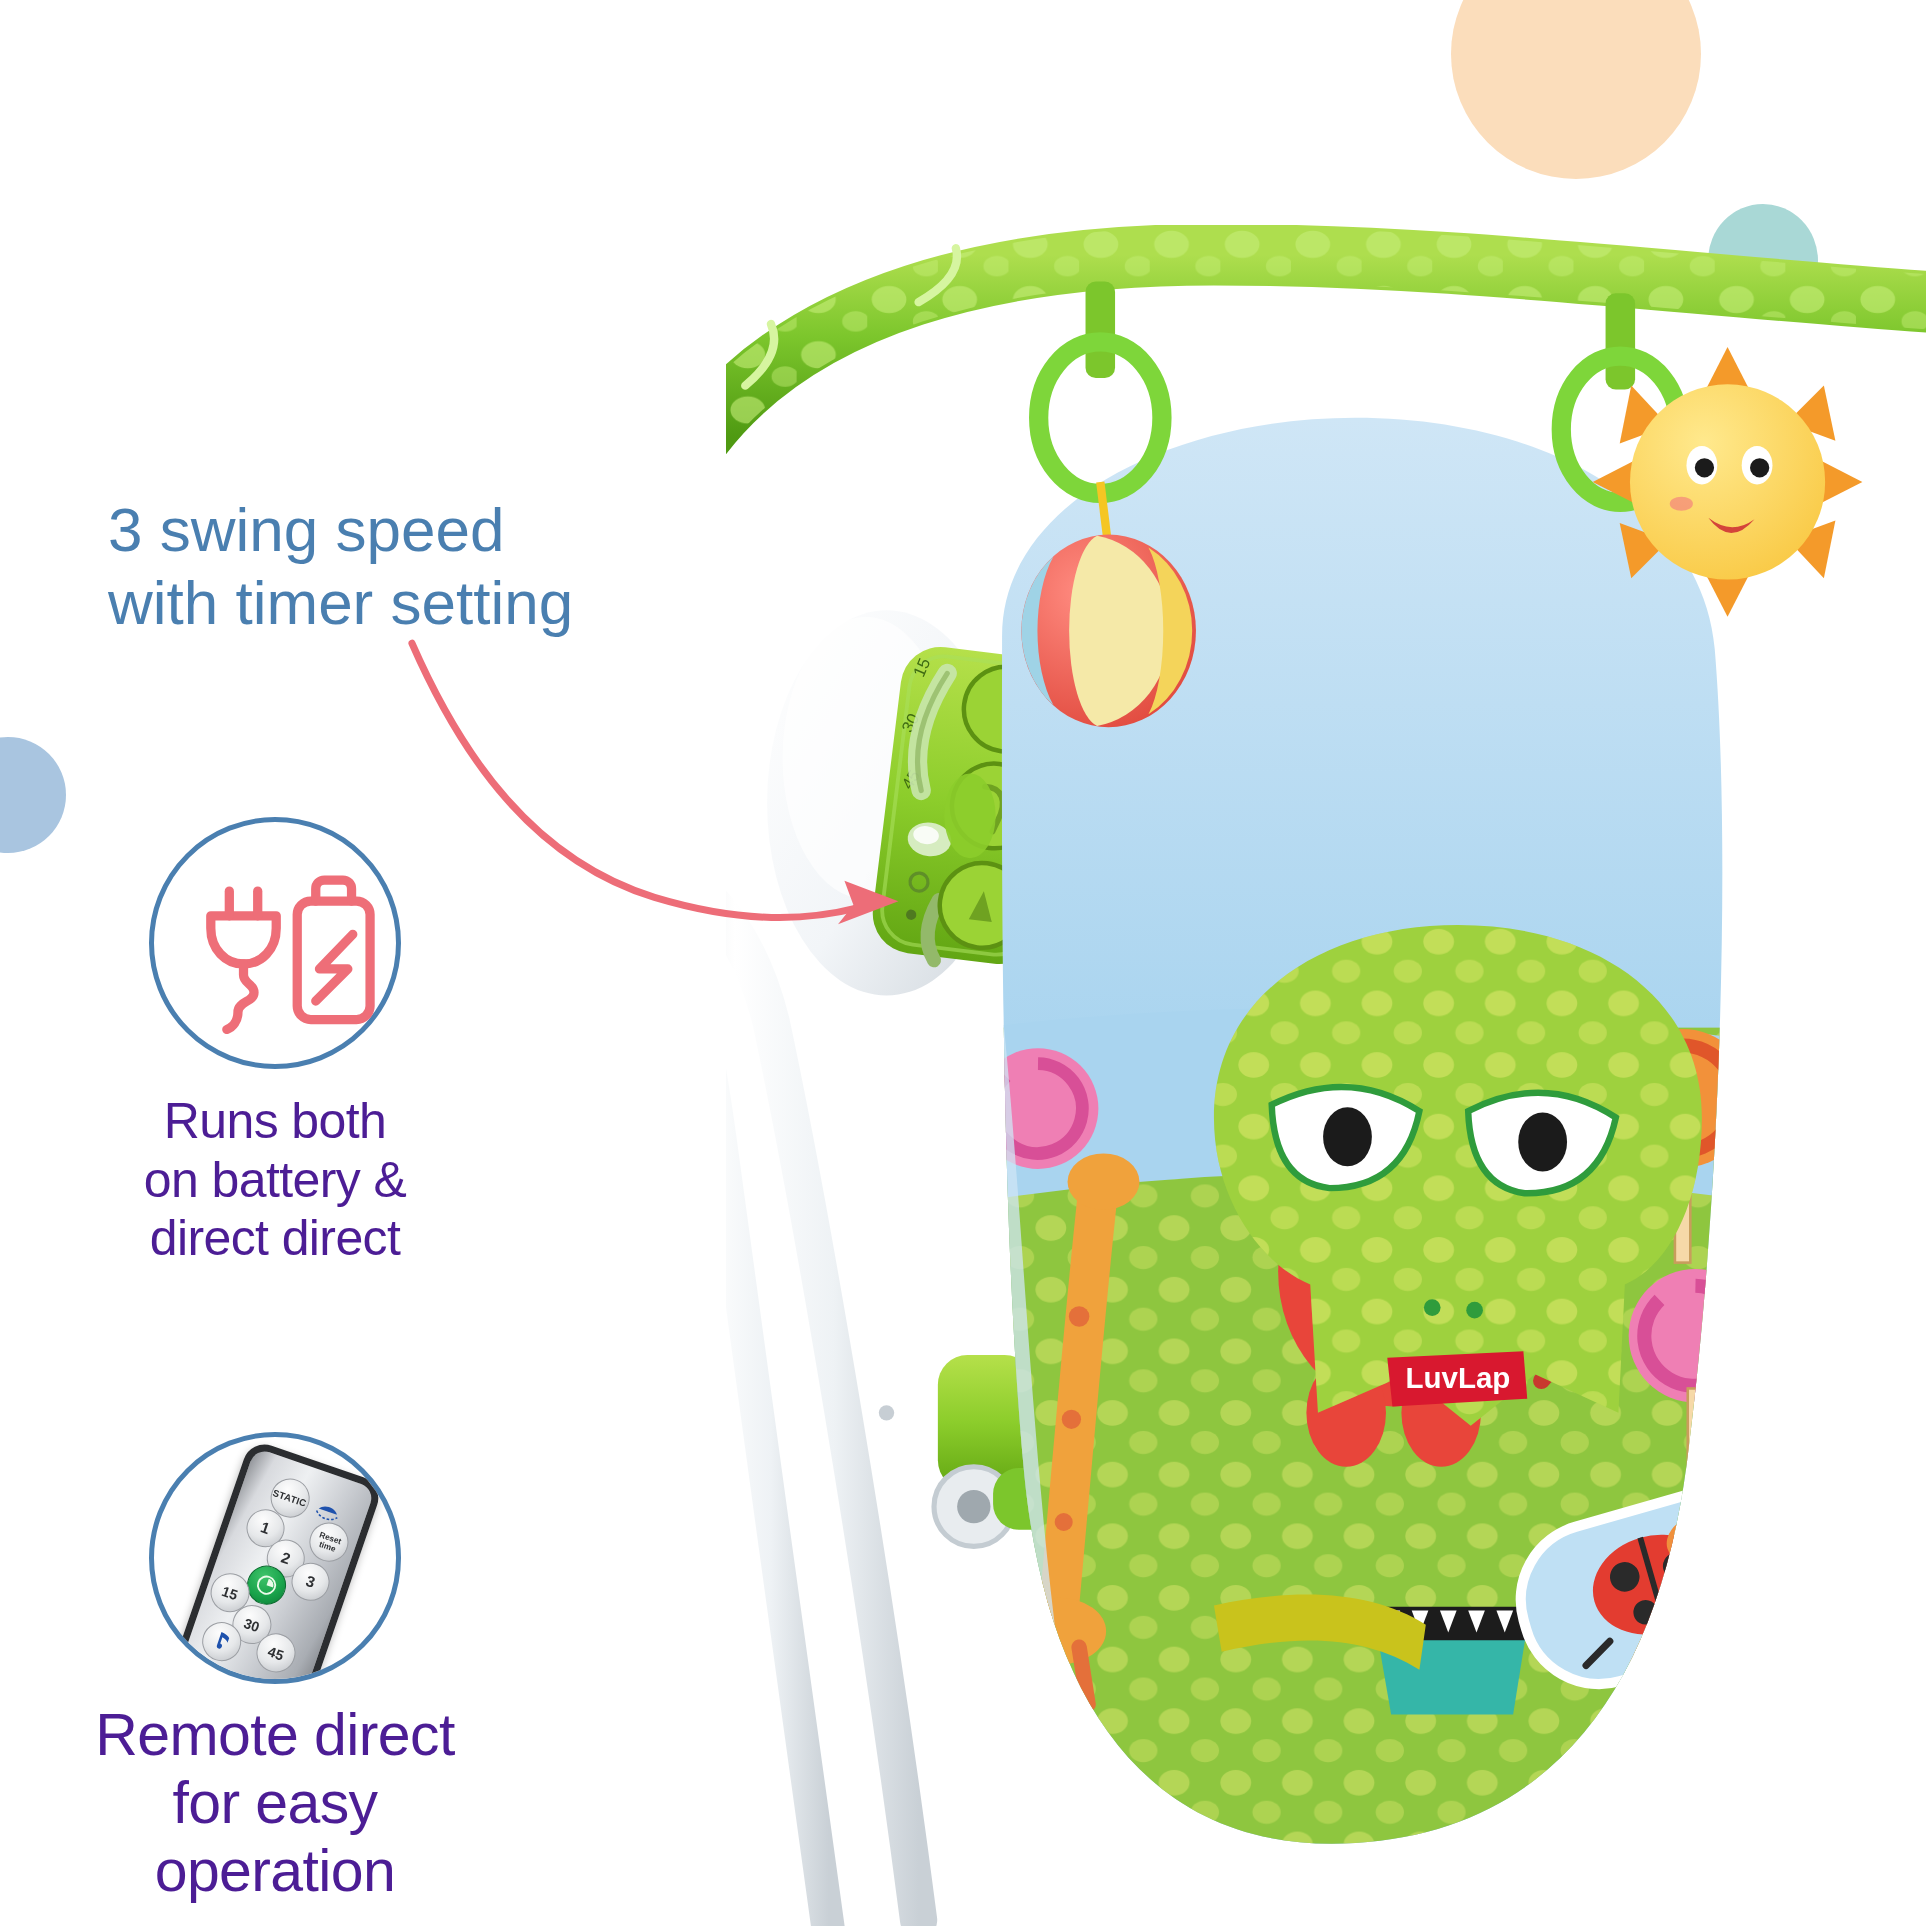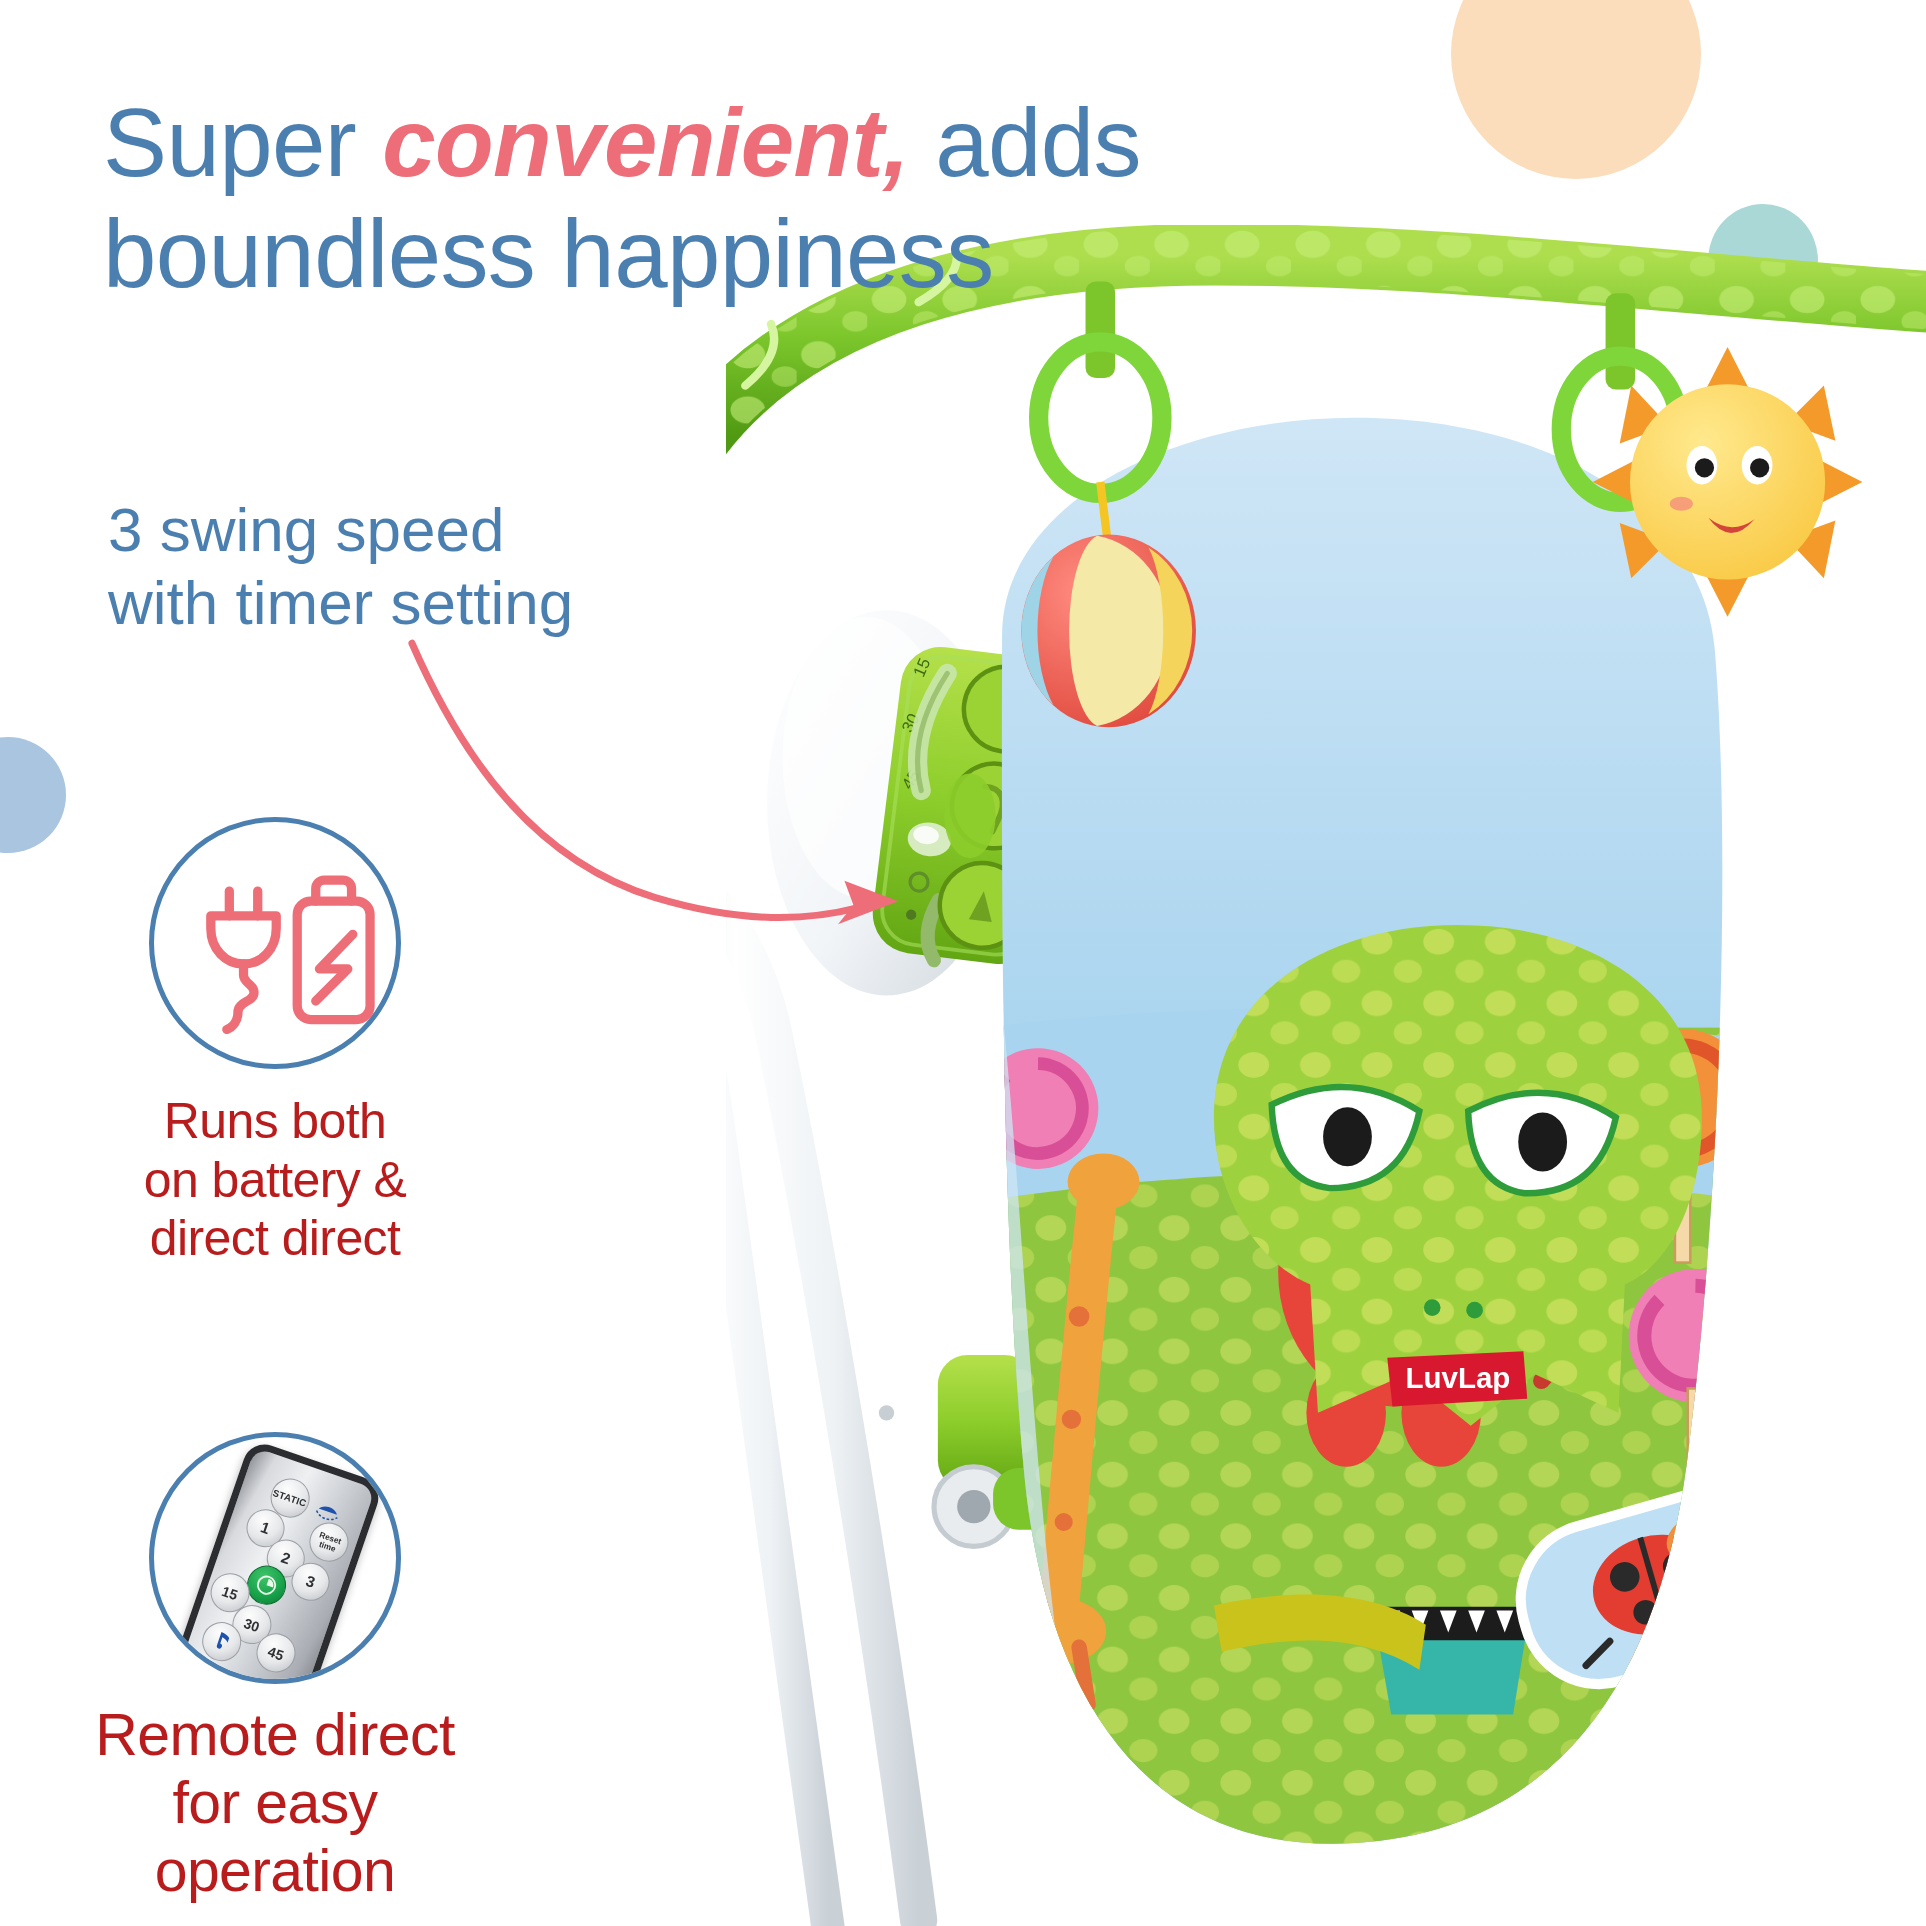--- a/index.html
+++ b/index.html
@@ -25,21 +25,21 @@
             font-family:Liberation Sans, sans-serif;
             font-size:62px;line-height:1.17;color:#4A7FB0;font-stretch:condensed;}
 
   
   #arrow-svg{position:absolute;left:385px;top:629px;width:539px;height:334px;}
 
   
   .feature{position:absolute;text-align:center;}
   .feat-circle{position:relative;border-radius:50%;border:5.8px solid #4A7FB0;
                background:#fff;box-sizing:border-box;}
-  .feat-text{font-family:"Liberation Sans",sans-serif;color:#b91c1c;
+  .feat-text{font-family:"Liberation Sans",sans-serif;color:#4c1d95;
              font-size:50px;line-height:1.17;letter-spacing:-0.6px;}
 
   #feature-power{left:95px;top:817px;width:360px;}
   #feature-power .feat-circle{width:252px;height:252px;margin:0 auto;}
   #feature-power .feat-text{margin-top:23px;}
 
   #feature-remote{left:95px;top:1432px;width:360px;}
   #feature-remote .feat-circle{width:252px;height:252px;margin:0 auto;overflow:hidden;}
   #feature-remote .feat-text{margin-top:18px;
              font-family:"Liberation Sans Narrow","Liberation Sans",sans-serif;
@@ -301,24 +301,20 @@
       <circle cx="0" cy="0" r="152" fill="url(#gSun)"></circle>
       <ellipse cx="-40" cy="-26" rx="24" ry="30" fill="#ffffff"></ellipse>
       <ellipse cx="46" cy="-26" rx="24" ry="30" fill="#ffffff"></ellipse>
       <circle cx="-36" cy="-22" r="15" fill="#1b1b1b"></circle>
         <circle cx="50" cy="-22" r="15" fill="#1b1b1b"></circle>
       <path d="M-30 56 q34 46 72 2 q-36 26 -72 -2 z" fill="#d4443a"></path>
       <ellipse cx="-72" cy="34" rx="18" ry="11" fill="#f4857c" opacity=".7"></ellipse>
     </g>
   </svg>
 
-  <div id="headline">
-    <span>Super </span><span class="em">convenient,</span><span> adds</span><br>
-    <span>boundless happiness</span>
-  </div>
 
   <div id="callout-swing">
     <span>3 swing speed</span><br>
     <span>with timer setting</span>
   </div>
 
   <svg id="arrow-svg" viewBox="0 0 840 520">
     <path d="M42 22 C120 200 232 360 420 418 C560 460 660 454 738 434" stroke="#ED6D78" stroke-width="11" fill="none" stroke-linecap="round"></path>
     <path d="M800 424 L716 392 L730 430 L706 460 Z" fill="#ED6D78"></path>
   </svg>

